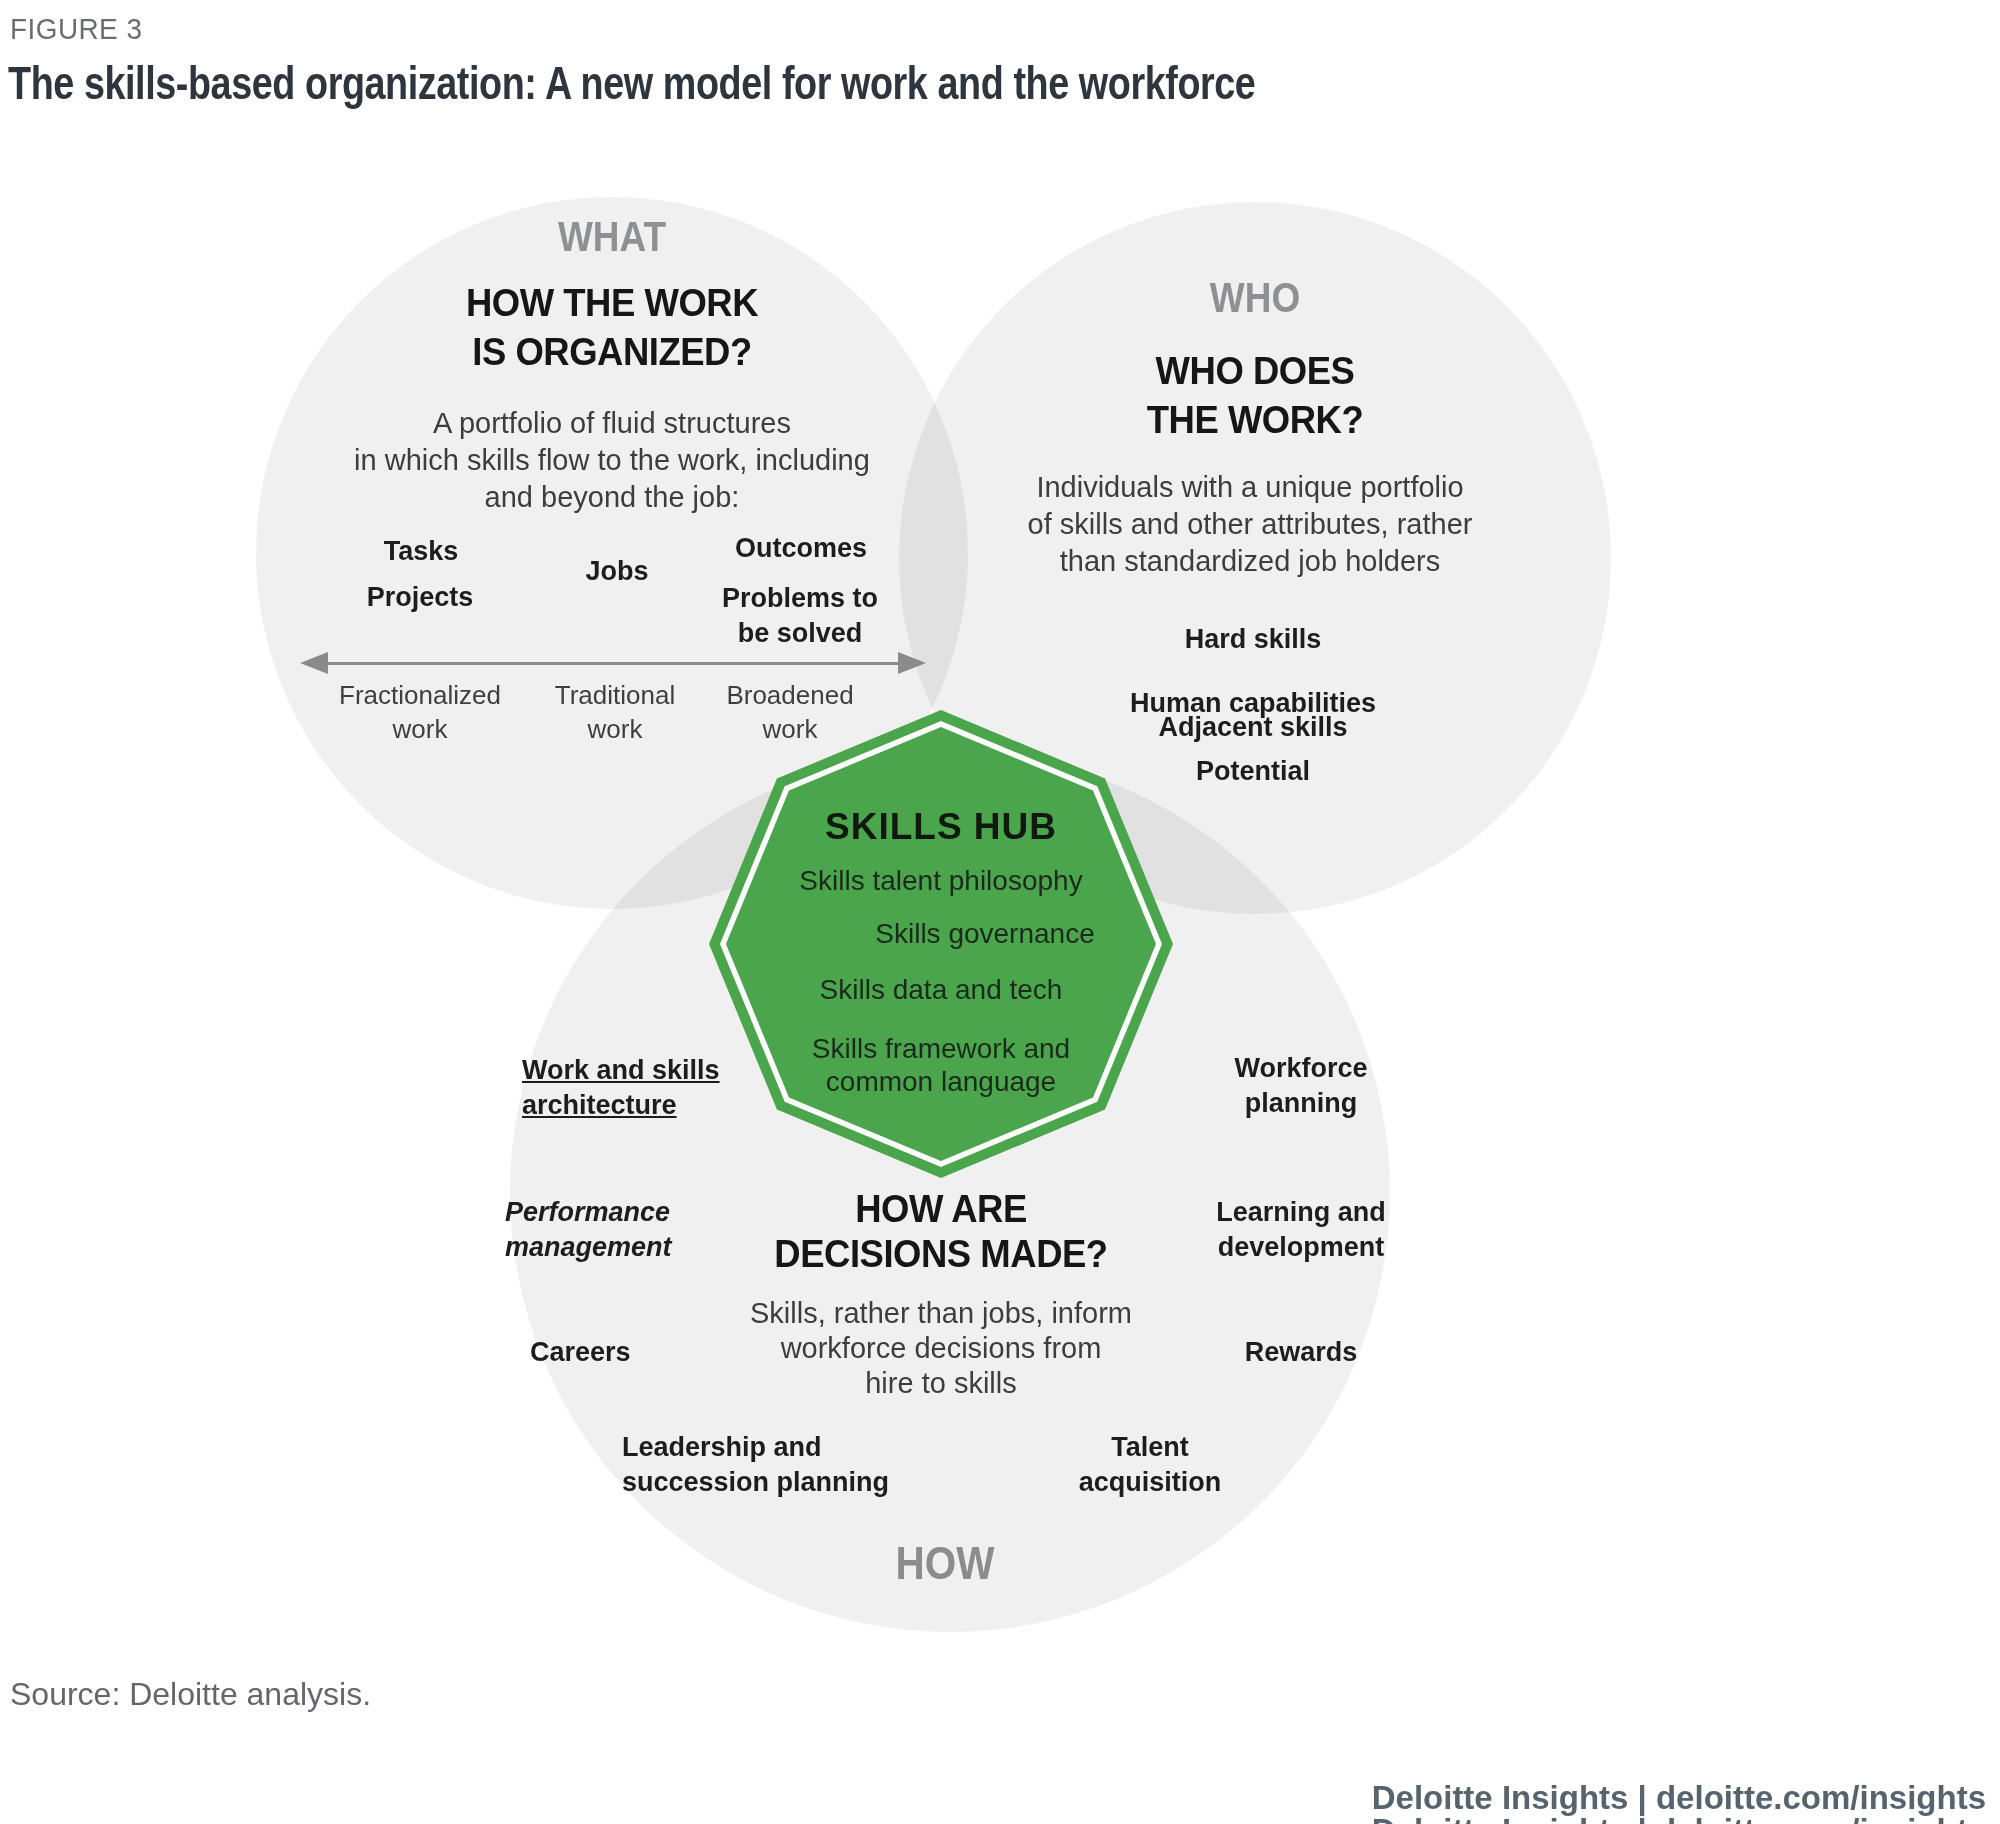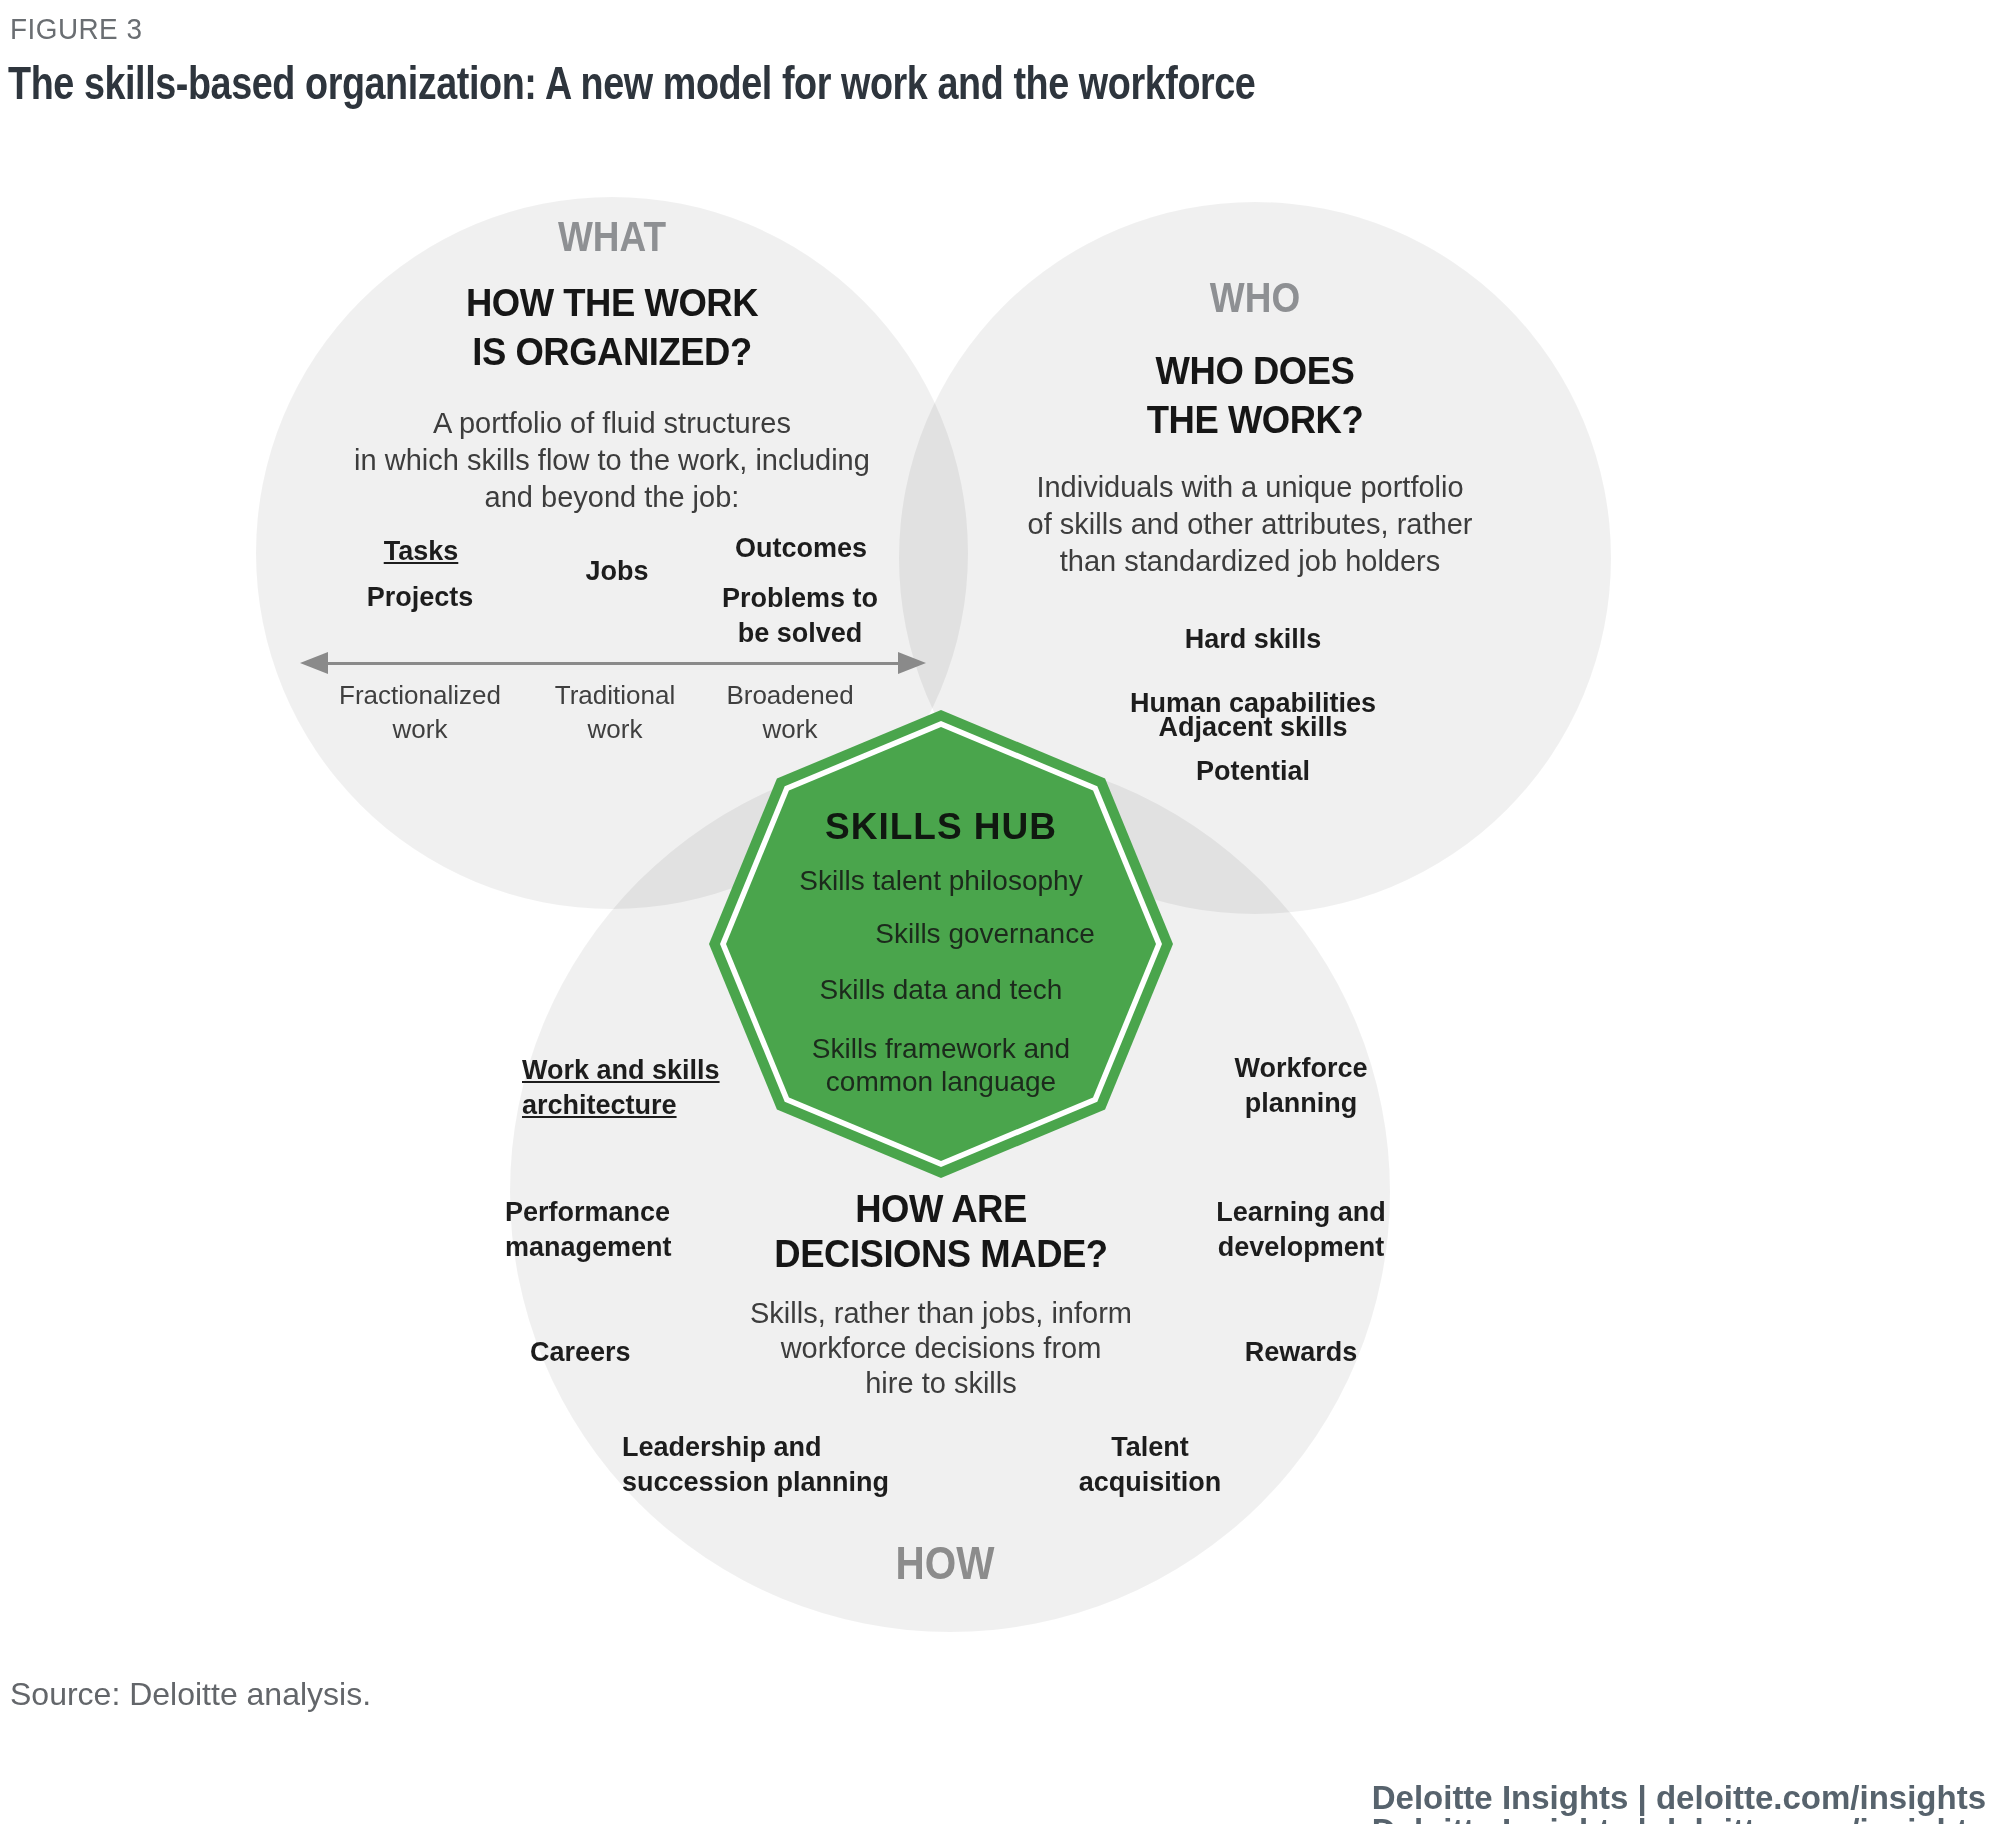--- a/index.html
+++ b/index.html
@@ -47,21 +47,21 @@
   <div class="seclabel ctr" style="left:612px;top:212px;">WHAT</div>
   <div class="h2 ctr" style="left:612px;top:279px;">
     <div>HOW THE WORK</div>
     <div>IS ORGANIZED?</div>
   </div>
   <div class="bodytxt ctr" style="left:612px;top:405px;">
     <div>A portfolio of fluid structures</div>
     <div>in which skills flow to the work, including</div>
     <div>and beyond the job:</div>
   </div>
-  <div class="boldsm ctr" style="left:421px;top:534px;text-decoration:underline;">Tasks</div>
+  <div class="boldsm ctr" style="left:421px;top:534px;">Tasks</div>
   <div class="boldsm ctr" style="left:420px;top:580px;">Projects</div>
   <div class="boldsm ctr" style="left:617px;top:554px;">Jobs</div>
   <div class="boldsm ctr" style="left:801px;top:531px;">Outcomes</div>
   <div class="boldsm2 ctr" style="left:800px;top:581px;">
     <div>Problems to</div>
     <div>be solved</div>
   </div>
 
   <div class="arrow-line"></div>
   <div class="arrow-head" style="left:300px;top:652px;border-right:28px solid #8a8a8a;"></div>
@@ -116,21 +116,21 @@
   <div class="bodytxt ctr" style="left:941px;top:1296px;line-height:35px;">
     <div>Skills, rather than jobs, inform</div>
     <div>workforce decisions from</div>
     <div>hire to skills</div>
   </div>
 
   <div class="boldsm2" style="left:522px;top:1053px;text-decoration:underline;">
     <div>Work and skills</div>
     <div>architecture</div>
   </div>
-  <div class="boldsm2" style="left:505px;top:1195px;">
+  <div class="boldsm2" style="left:505px;top:1195px;font-style:italic;">
     <div>Performance</div>
     <div>management</div>
   </div>
   <div class="boldsm2" style="left:530px;top:1335px;">Careers</div>
 
   <div class="boldsm2 ctr" style="left:1301px;top:1051px;">
     <div>Workforce</div>
     <div>planning</div>
   </div>
   <div class="boldsm2 ctr" style="left:1301px;top:1195px;">

